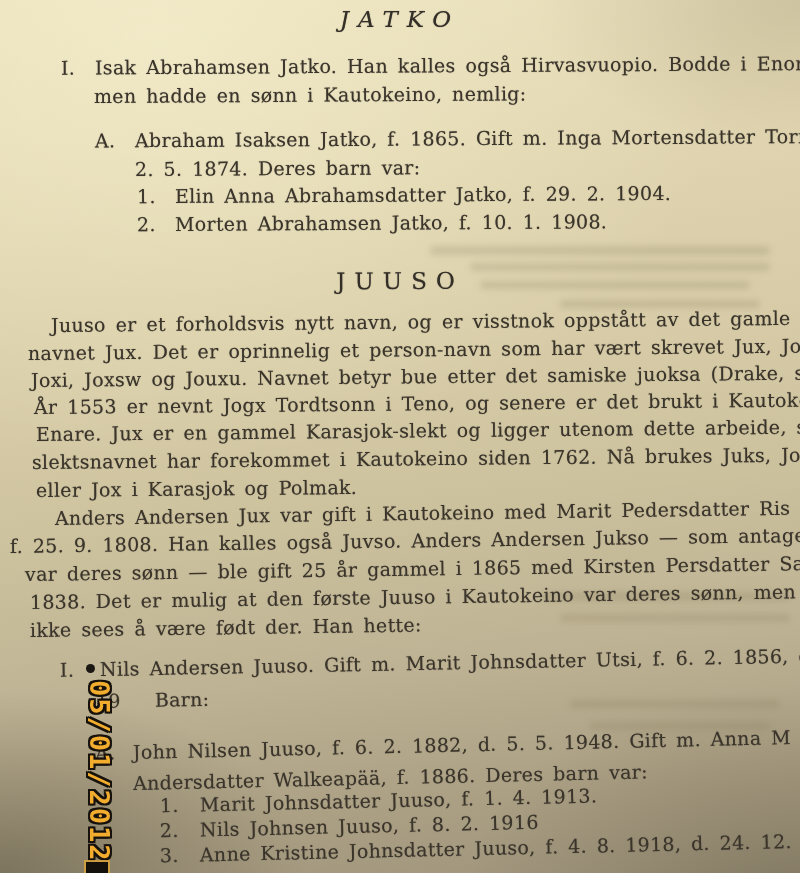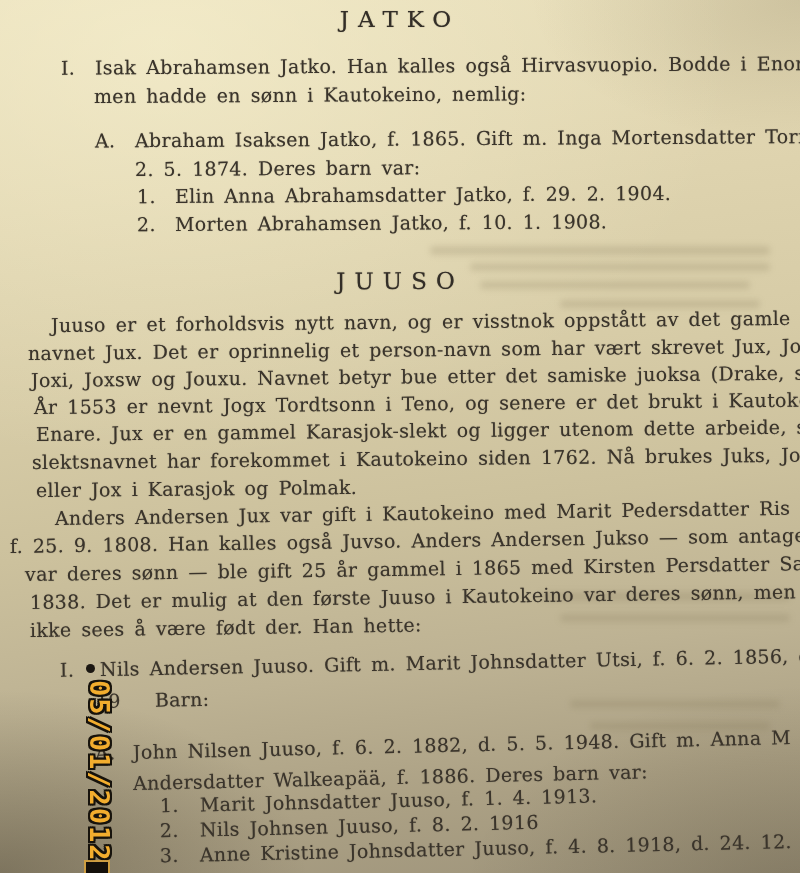--- a/index.html
+++ b/index.html
@@ -85,21 +85,21 @@
 
   <div class="ghost" style="left:430px;top:246px;width:340px;height:9px;"></div>
   <div class="ghost" style="left:470px;top:263px;width:300px;height:8px;"></div>
   <div class="ghost" style="left:480px;top:281px;width:270px;height:8px;"></div>
   <div class="ghost" style="left:560px;top:300px;width:200px;height:8px;"></div>
   <div class="ghost" style="left:540px;top:592px;width:250px;height:9px;"></div>
   <div class="ghost" style="left:560px;top:614px;width:230px;height:8px;"></div>
   <div class="ghost" style="left:570px;top:700px;width:210px;height:8px;"></div>
   <div class="ghost" style="left:590px;top:722px;width:180px;height:8px;"></div>
 
-  <div class="heading" style="top:6px;">JATKO</div>
+  <div class="heading" style="top:6px;font-style:italic;">JATKO</div>
 
   <div class="line t1" style="left:0;top:55px;padding-left:95px;">
     <span class="marker" style="left:61px;">I.</span><span>Isak Abrahamsen Jatko. Han kalles også Hirvasvuopio. Bodde i Enontekis</span>
   </div>
   <div class="line t1" style="left:94px;top:83px;">men hadde en sønn i Kautokeino, nemlig:</div>
 
   <div class="line t1" style="left:0;top:128px;padding-left:135px;">
     <span class="marker" style="left:95px;">A.</span><span>Abraham Isaksen Jatko, f. 1865. Gift m. Inga Mortensdatter Tornensis, f</span>
   </div>
   <div class="line t1" style="left:135px;top:156px;">2. 5. 1874. Deres barn var:</div>

